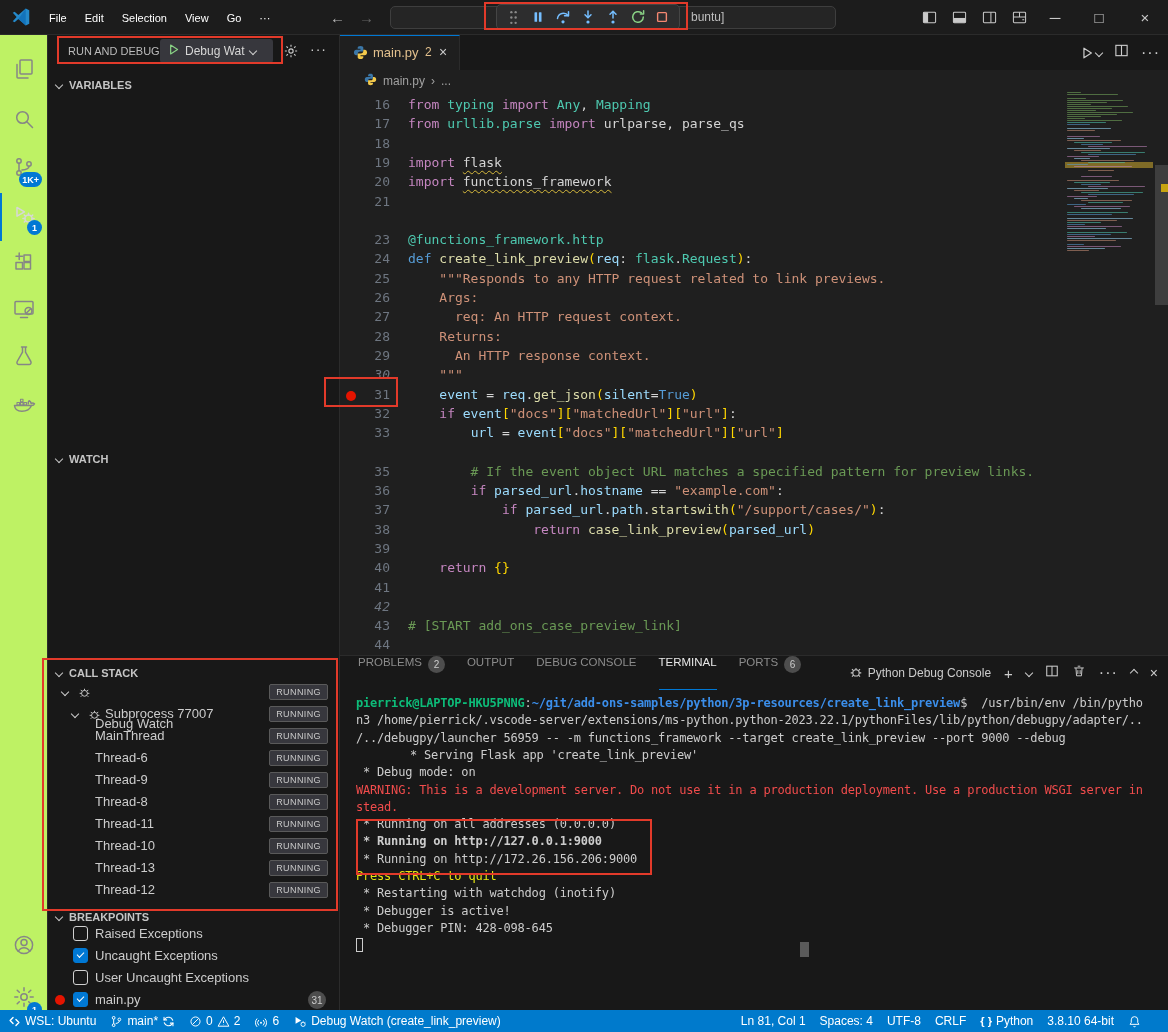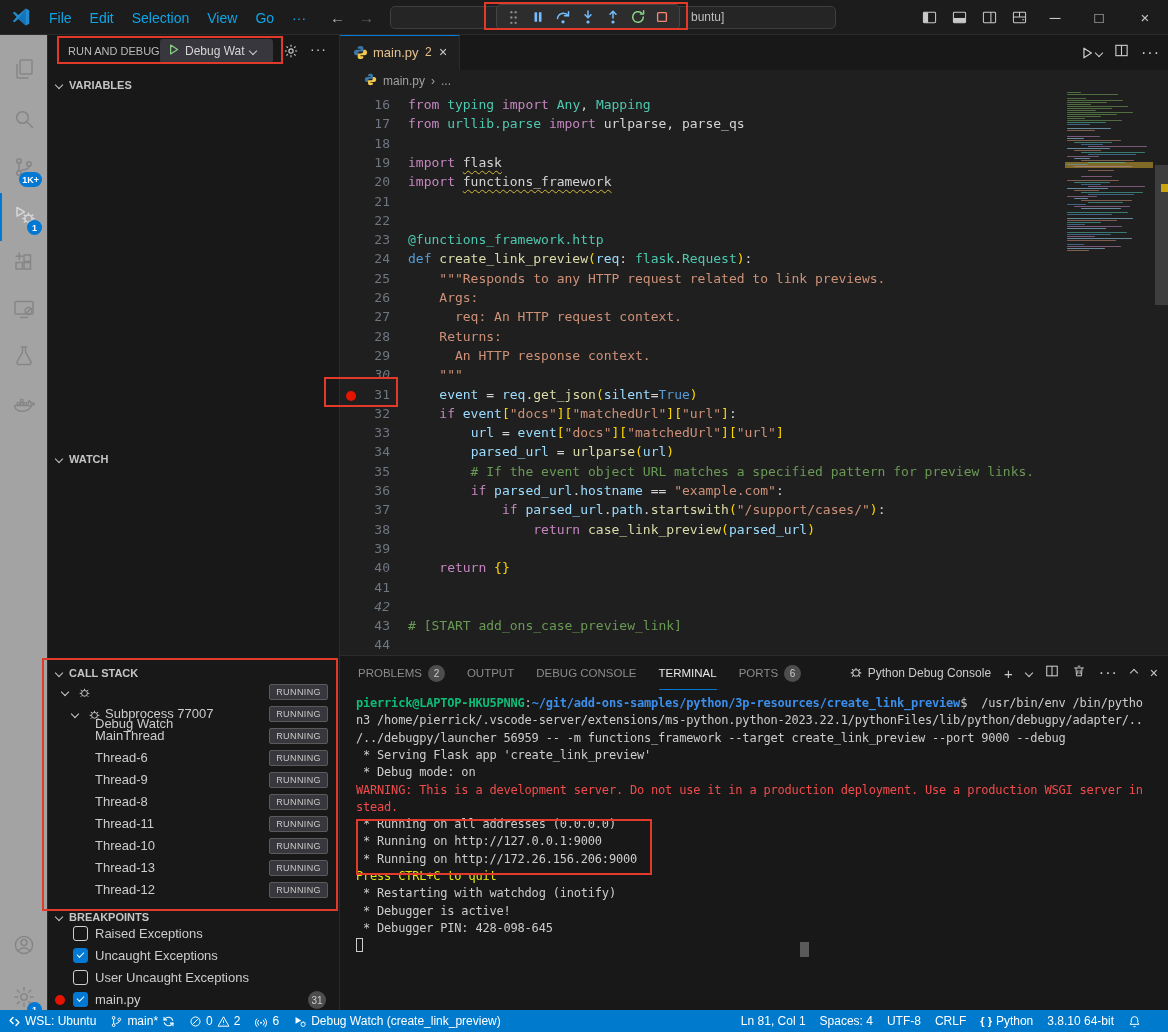--- a/index.html
+++ b/index.html
@@ -5,32 +5,32 @@
   * { margin:0; padding:0; box-sizing:border-box; }
   html,body { background:#000; }
   body { width:1168px; height:1032px; position:relative; overflow:hidden;
          font-family:"Liberation Sans", sans-serif; color:#cccccc; }
   #app { position:absolute; inset:0; width:1168px; height:1032px; background:#1f1f1f; }
 
   
   #titlebar { position:absolute; left:0; top:0; width:1168px; height:35px; background:#1c1c1c; border-bottom:1px solid #2b2b2b; }
   #logo { position:absolute; left:10px; top:6px; width:22px; height:22px; }
   #menubar { position:absolute; left:40px; top:0; height:35px; display:flex; align-items:center; }
-  .menu-item { font-size:14px; color:#0ea5e9; padding:3px 9px; border-radius:4px; }
+  .menu-item { font-size:11px; color:#ffffff; padding:3px 9px; border-radius:4px; }
   #nav-arrows { position:absolute; left:330px; top:0; height:35px; display:flex; align-items:center; gap:14px; font-size:15px; color:#b8b8b8; }
   #command-center { position:absolute; left:390px; top:6px; width:446px; height:23px; background:#252525; border:1px solid #3e3e3e; border-radius:5px; }
   #command-center-text { position:absolute; left:300px; top:3px; font-size:12px; color:#bfbfbf; }
   #debug-toolbar { position:absolute; left:496px; top:4px; width:184px; height:26px; background:#2d2d2e; border:1px solid #454545; border-radius:5px; display:flex; align-items:center; justify-content:space-around; padding:0 4px; }
   .dbg-btn { width:22px; height:22px; display:flex; align-items:center; justify-content:center; }
   #win-controls { position:absolute; right:0; top:0; height:35px; display:flex; align-items:center; }
   .wc { width:30px; height:35px; display:flex; align-items:center; justify-content:center; color:#c9c9c9; font-size:13px; }
   .wc svg { display:block; }
 
   
-  #activitybar { position:absolute; left:0; top:35px; width:48px; height:975px; background:#a3a3a3; border-right:1px solid #2b2b2b; }
+  #activitybar { position:absolute; left:0; top:35px; width:48px; height:975px; background:#bef264; border-right:1px solid #2b2b2b; }
   .act-item { position:absolute; left:0; width:48px; height:48px; display:flex; align-items:center; justify-content:center; color:#868686; }
   .act-item.active { color:#d7d7d7; border-left:2px solid #0078d4; }
   .act-badge { position:absolute; right:6px; bottom:6px; min-width:15px; height:15px; padding:0 3px; background:#0078d4; color:#fff; border-radius:9px; font-size:9px; font-weight:bold; display:flex; align-items:center; justify-content:center; }
 
   
   #sidebar { position:absolute; left:48px; top:35px; width:292px; height:975px; background:#181818; border-right:1px solid #2b2b2b; }
   #sb-header { position:absolute; left:0; top:0; width:292px; height:34px; }
   #sb-title { position:absolute; left:20px; top:10px; font-size:11px; color:#bbbbbb; }
   #sb-dd { position:absolute; left:112px; top:4px; width:113px; height:24px; background:#37373d; border-radius:3px; display:flex; align-items:center; gap:5px; padding:0 7px; }
   #sb-dd-label { font-size:12px; color:#d6d6d6; white-space:nowrap; }
@@ -74,21 +74,21 @@
   #minimap { position:absolute; left:725px; top:57px; width:90px; height:400px; }
   .mm-bar { position:absolute; height:1.4px; border-radius:1px; }
   #mm-band { position:absolute; left:0px; top:70px; width:88px; height:6px; background:rgba(205,170,45,0.55); }
   #vscroll { position:absolute; left:815px; top:0; width:13px; height:563px; }
   #vthumb { position:absolute; left:0; top:130px; width:13px; height:140px; background:rgba(121,121,121,0.35); }
   #vmark { position:absolute; left:6px; top:149px; width:7px; height:8px; background:#c8a411; }
 
   
   #panel { position:absolute; left:340px; top:655px; width:828px; height:355px; background:#181818; border-top:1px solid #2b2b2b; }
   #panel-tabs { position:absolute; left:18px; top:0; height:34px; display:flex; align-items:center; gap:22px; }
-  .ptab { display:flex; align-items:center; gap:6px; font-size:11.5px; color:#8b8b8b; height:34px; }
+  .ptab { display:flex; gap:6px; font-size:11.5px; color:#8b8b8b; height:34px; }
   .ptab.active { color:#e7e7e7; border-bottom:1px solid #0078d4; }
   .pbadge { min-width:17px; height:17px; padding:0 4px; border-radius:9px; background:#4d4d4d; color:#cccccc; font-size:10px; display:flex; align-items:center; justify-content:center; }
   #panel-right { position:absolute; right:10px; top:0; height:34px; display:flex; align-items:center; gap:13px; color:#cccccc; }
   #term-name { font-size:12px; color:#cccccc; display:flex; align-items:center; gap:5px; }
   #terminal { position:absolute; left:16px; top:40px; width:800px; height:310px; font-family:"DejaVu Sans Mono", monospace; font-size:12px; letter-spacing:-0.2px; }
   .t-row { position:absolute; left:0; white-space:pre; height:17.3px; }
   .t-g{color:#0dbc79; font-weight:bold} .t-b{color:#3b8eea; font-weight:bold}
   .t-r{color:#f14c4c} .t-y{color:#e5e510} .t-w{color:#cccccc}
   #t-cursor { display:inline-block; width:7px; height:14px; border:1px solid #cccccc; vertical-align:-2px; }
   #t-artifact { position:absolute; left:460px; top:286px; width:9px; height:15px; background:#5a5a5a; }
@@ -431,33 +431,31 @@
       <span>›</span>
       <span>...</span>
     </div>
     <div id="code">
         <div class="code-row" style="top: 4px;"><span class="ln">16</span><span class="lc"><span class="c-kw">from </span><span class="c-mod">typing </span><span class="c-kw">import </span><span class="c-mod">Any</span><span class="c-txt">, </span><span class="c-mod">Mapping</span></span></div>
         <div class="code-row" style="top: 23.3px;"><span class="ln">17</span><span class="lc"><span class="c-kw">from </span><span class="c-mod">urllib.parse </span><span class="c-kw">import </span><span class="c-txt">urlparse, parse_qs</span></span></div>
         <div class="code-row" style="top: 42.6px;"><span class="ln">18</span><span class="lc"></span></div>
         <div class="code-row" style="top: 61.9px;"><span class="ln">19</span><span class="lc"><span class="c-kw">import </span><span class="c-sq">flask</span></span></div>
         <div class="code-row" style="top: 81.2px;"><span class="ln">20</span><span class="lc"><span class="c-kw">import </span><span class="c-sq">functions_framework</span></span></div>
         <div class="code-row" style="top: 100.5px;"><span class="ln">21</span><span class="lc"></span></div>
-        <div class="code-row" style="top: 119.8px;"><span class="ln">22</span><span class="lc"></span></div>
         <div class="code-row" style="top: 139.1px;"><span class="ln">23</span><span class="lc"><span class="c-mod">@functions_framework.http</span></span></div>
         <div class="code-row" style="top: 158.4px;"><span class="ln">24</span><span class="lc"><span class="c-def">def </span><span class="c-fn">create_link_preview</span><span class="c-gold">(</span><span class="c-var">req</span><span class="c-txt">: </span><span class="c-mod">flask</span><span class="c-txt">.</span><span class="c-mod">Request</span><span class="c-gold">)</span><span class="c-txt">:</span></span></div>
         <div class="code-row" style="top: 177.7px;"><span class="ln">25</span><span class="lc"><span class="c-str">    """Responds to any HTTP request related to link previews.</span></span></div>
         <div class="code-row" style="top: 197px;"><span class="ln">26</span><span class="lc"><span class="c-str">    Args:</span></span></div>
         <div class="code-row" style="top: 216.3px;"><span class="ln">27</span><span class="lc"><span class="c-str">      req: An HTTP request context.</span></span></div>
         <div class="code-row" style="top: 235.6px;"><span class="ln">28</span><span class="lc"><span class="c-str">    Returns:</span></span></div>
         <div class="code-row" style="top: 254.9px;"><span class="ln">29</span><span class="lc"><span class="c-str">      An HTTP response context.</span></span></div>
         <div class="code-row" style="top: 274.2px; font-style: italic;"><span class="ln">30</span><span class="lc"><span class="c-str">    """</span></span></div>
         <div class="code-row" style="top: 293.5px;"><span class="gdot"></span><span class="ln">31</span><span class="lc"><span class="c-txt">    </span><span class="c-var">event</span><span class="c-txt"> = </span><span class="c-var">req</span><span class="c-txt">.</span><span class="c-fn">get_json</span><span class="c-gold">(</span><span class="c-var">silent</span><span class="c-txt">=</span><span class="c-def">True</span><span class="c-gold">)</span></span></div>
         <div class="code-row" style="top: 312.8px;"><span class="ln">32</span><span class="lc"><span class="c-txt">    </span><span class="c-kw">if </span><span class="c-var">event</span><span class="c-gold">[</span><span class="c-str">"docs"</span><span class="c-gold">][</span><span class="c-str">"matchedUrl"</span><span class="c-gold">][</span><span class="c-str">"url"</span><span class="c-gold">]</span><span class="c-txt">:</span></span></div>
         <div class="code-row" style="top: 332.1px;"><span class="ln">33</span><span class="lc"><span class="c-txt">        </span><span class="c-var">url</span><span class="c-txt"> = </span><span class="c-var">event</span><span class="c-gold">[</span><span class="c-str">"docs"</span><span class="c-gold">][</span><span class="c-str">"matchedUrl"</span><span class="c-gold">][</span><span class="c-str">"url"</span><span class="c-gold">]</span></span></div>
-        <div class="code-row" style="top: 351.4px;"><span class="ln">34</span><span class="lc"><span class="c-txt">        </span><span class="c-var">parsed_url</span><span class="c-txt"> = </span><span class="c-fn">urlparse</span><span class="c-gold">(</span><span class="c-var">url</span><span class="c-gold">)</span></span></div>
         <div class="code-row" style="top: 370.7px;"><span class="ln">35</span><span class="lc"><span class="c-com">        # If the event object URL matches a specified pattern for preview links.</span></span></div>
         <div class="code-row" style="top: 390px;"><span class="ln">36</span><span class="lc"><span class="c-txt">        </span><span class="c-kw">if </span><span class="c-var">parsed_url</span><span class="c-txt">.</span><span class="c-var">hostname</span><span class="c-txt"> == </span><span class="c-str">"example.com"</span><span class="c-txt">:</span></span></div>
         <div class="code-row" style="top: 409.3px;"><span class="ln">37</span><span class="lc"><span class="c-txt">            </span><span class="c-kw">if </span><span class="c-var">parsed_url</span><span class="c-txt">.</span><span class="c-var">path</span><span class="c-txt">.</span><span class="c-fn">startswith</span><span class="c-gold">(</span><span class="c-str">"/support/cases/"</span><span class="c-gold">)</span><span class="c-txt">:</span></span></div>
         <div class="code-row" style="top: 428.6px;"><span class="ln">38</span><span class="lc"><span class="c-txt">                </span><span class="c-kw">return </span><span class="c-fn">case_link_preview</span><span class="c-gold">(</span><span class="c-var">parsed_url</span><span class="c-gold">)</span></span></div>
         <div class="code-row" style="top: 447.9px;"><span class="ln">39</span><span class="lc"></span></div>
         <div class="code-row" style="top: 467.2px;"><span class="ln">40</span><span class="lc"><span class="c-txt">    </span><span class="c-kw">return </span><span class="c-gold">{}</span></span></div>
         <div class="code-row" style="top: 486.5px;"><span class="ln">41</span><span class="lc"></span></div>
         <div class="code-row" style="top: 505.8px; font-style: italic;"><span class="ln">42</span><span class="lc"></span></div>
         <div class="code-row" style="top: 525.1px;"><span class="ln">43</span><span class="lc"><span class="c-com"># [START add_ons_case_preview_link]</span></span></div>
         <div class="code-row" style="top: 544.4px;"><span class="ln">44</span><span class="lc"></span></div>
@@ -577,26 +575,26 @@
             <path d="M2.5 4.5h11M6.5 2.5h3M4.5 4.5l.7 9h5.6l.7-9M6.7 7v4.5M9.3 7V11.5"></path>
           </svg></span>
       <span style="letter-spacing:1px">···</span>
       <span class="chev up"></span>
       <span style="font-size:14px">×</span>
     </div>
     <div id="terminal">
         <div class="t-row" style="top: 0px;"><span class="t-g">pierrick@LAPTOP-HKU5PNNG</span><span class="t-w">:</span><span class="t-b">~/git/add-ons-samples/python/3p-resources/create_link_preview</span><span class="t-w">$  /usr/bin/env /bin/pytho</span></div>
         <div class="t-row" style="top: 17.3px;"><span class="t-w">n3 /home/pierrick/.vscode-server/extensions/ms-python.python-2023.22.1/pythonFiles/lib/python/debugpy/adapter/..</span></div>
         <div class="t-row" style="top: 34.6px;"><span class="t-w">/../debugpy/launcher 56959 -- -m functions_framework --target create_link_preview --port 9000 --debug</span></div>
-        <div class="t-row" style="top: 51.9px;"><span class="t-w"> * Serving Flask app 'create_link_preview'</span></div>
+        <div class="t-row" style="top: 51.9px; margin-left: 47px;"><span class="t-w"> * Serving Flask app 'create_link_preview'</span></div>
         <div class="t-row" style="top: 69.2px;"><span class="t-w"> * Debug mode: on</span></div>
         <div class="t-row" style="top: 86.5px;"><span class="t-r">WARNING: This is a development server. Do not use it in a production deployment. Use a production WSGI server in</span></div>
         <div class="t-row" style="top: 103.8px;"><span class="t-r">stead.</span></div>
         <div class="t-row" style="top: 121.1px;"><span class="t-w"> * Running on all addresses (0.0.0.0)</span></div>
-        <div class="t-row" style="top: 138.4px;"><span class="t-w"> * Running on http://127.0.0.1:9000</span></div>
+        <div class="t-row" style="top: 138.4px; font-weight: bold;"><span class="t-w"> * Running on http://127.0.0.1:9000</span></div>
         <div class="t-row" style="top: 155.7px;"><span class="t-w"> * Running on http://172.26.156.206:9000</span></div>
         <div class="t-row" style="top: 173px;"><span class="t-y">Press CTRL+C to quit</span></div>
         <div class="t-row" style="top: 190.3px;"><span class="t-w"> * Restarting with watchdog (inotify)</span></div>
         <div class="t-row" style="top: 207.6px;"><span class="t-w"> * Debugger is active!</span></div>
         <div class="t-row" style="top: 224.9px;"><span class="t-w"> * Debugger PIN: 428-098-645</span></div>
         <div class="t-row" style="top: 242.2px;"><span id="t-cursor"></span></div>
       </div>
     <div id="t-artifact"></div>
   </div>
 

